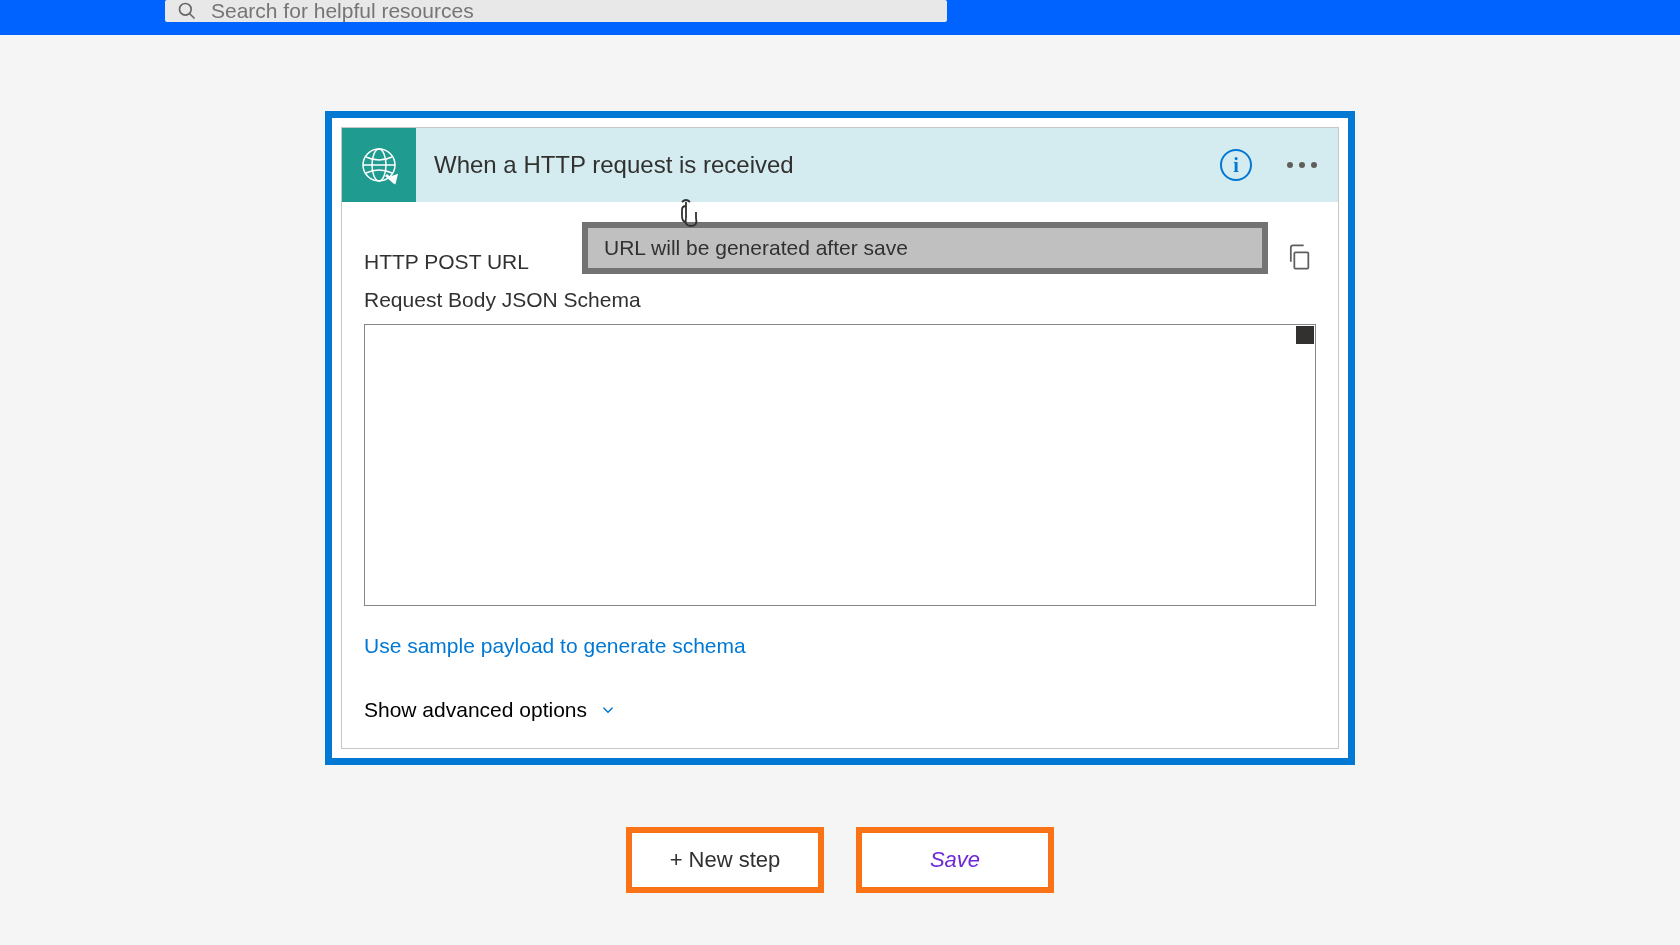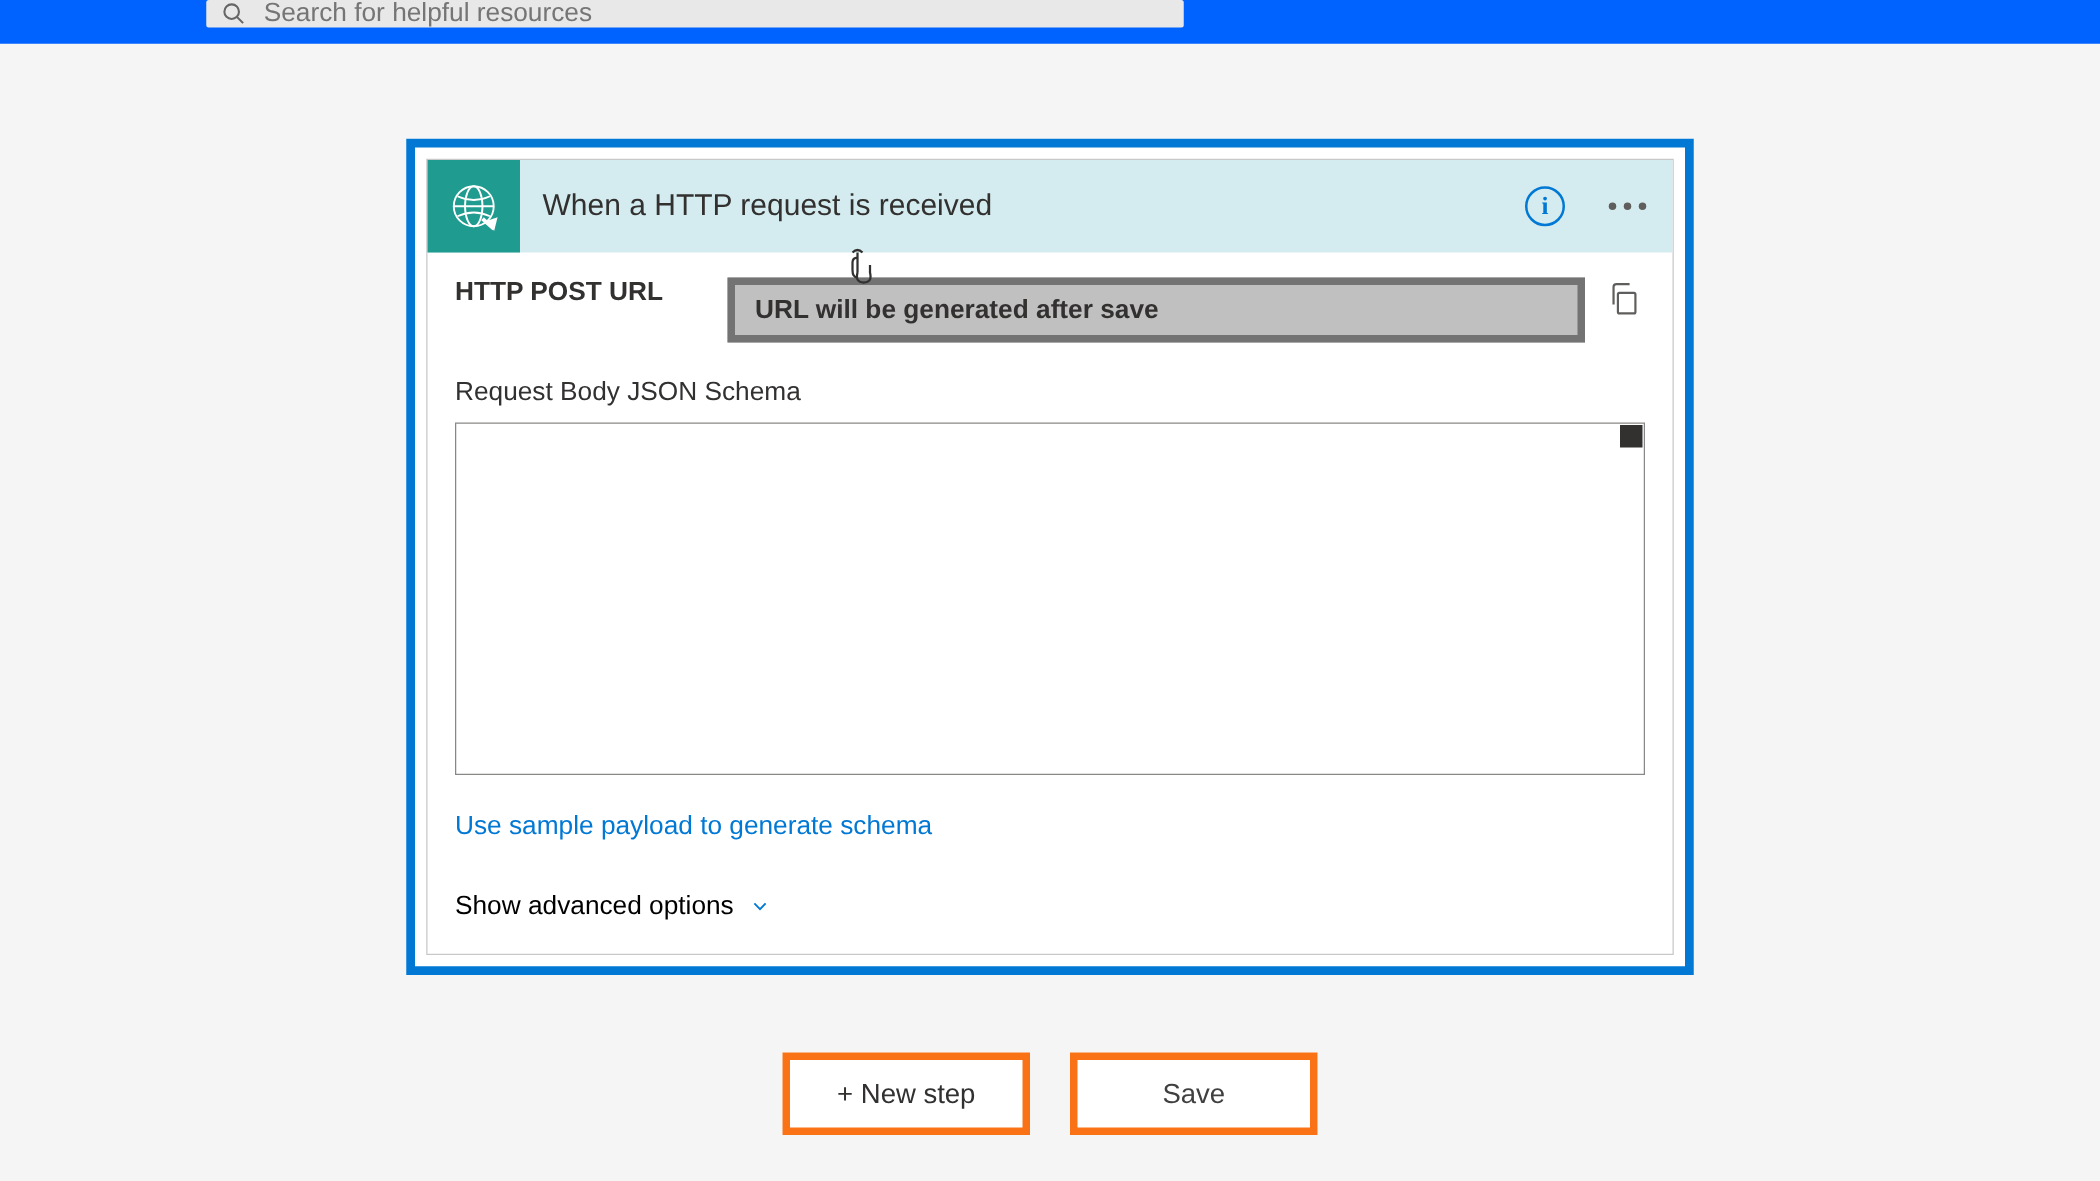--- a/index.html
+++ b/index.html
@@ -115,23 +115,22 @@
       height: 6px;
       background: #605e5c;
       border-radius: 50%;
       margin: 0 3px;
     }
     .card-body {
       padding: 20px 22px 26px 22px;
     }
     .url-row {
       display: flex;
-      align-items: flex-start;
-      margin-bottom: 28px;
-      font-weight: bold;
+      align-items: flex-end;
+      margin-bottom: 14px;
     }
     .url-label {
       font-size: 21px;
       color: #323130;
       width: 218px;
       flex-shrink: 0;
     }
     .url-value {
       background: #c0c0c0;
       border: 6px solid #737373;
@@ -209,22 +208,23 @@
       border: 6px solid #f97316;
       background: #fff;
       font-size: 22px;
       color: #323130;
       padding: 14px 36px;
       cursor: pointer;
       min-width: 198px;
       text-align: center;
     }
     .btn-disabled {
-      color: #404040;
+      color: #6d28d9;
       cursor: default;
+      font-style: italic;
     }
     .cursor {
       position: absolute;
       top: 198px;
       left: 678px;
       width: 26px;
       height: 30px;
       pointer-events: none;
       z-index: 100;
     }

